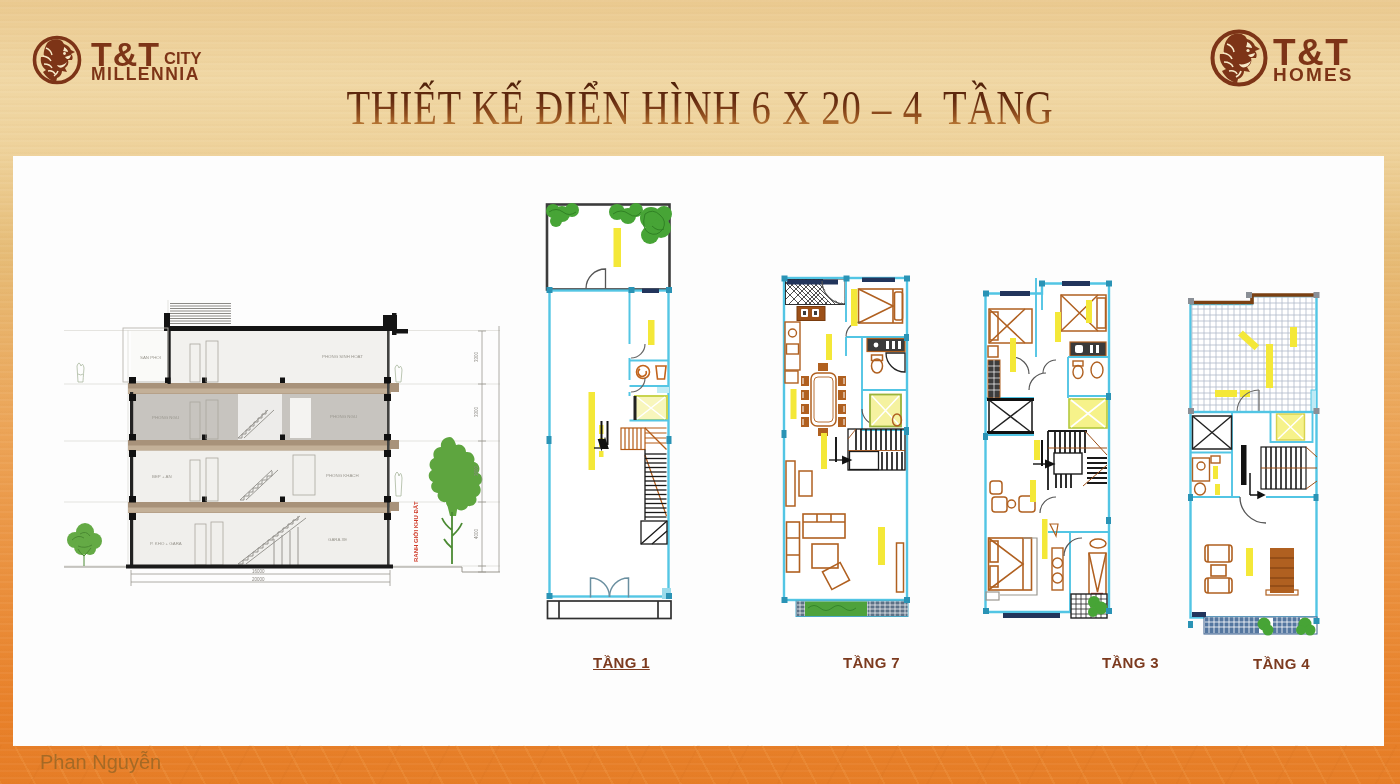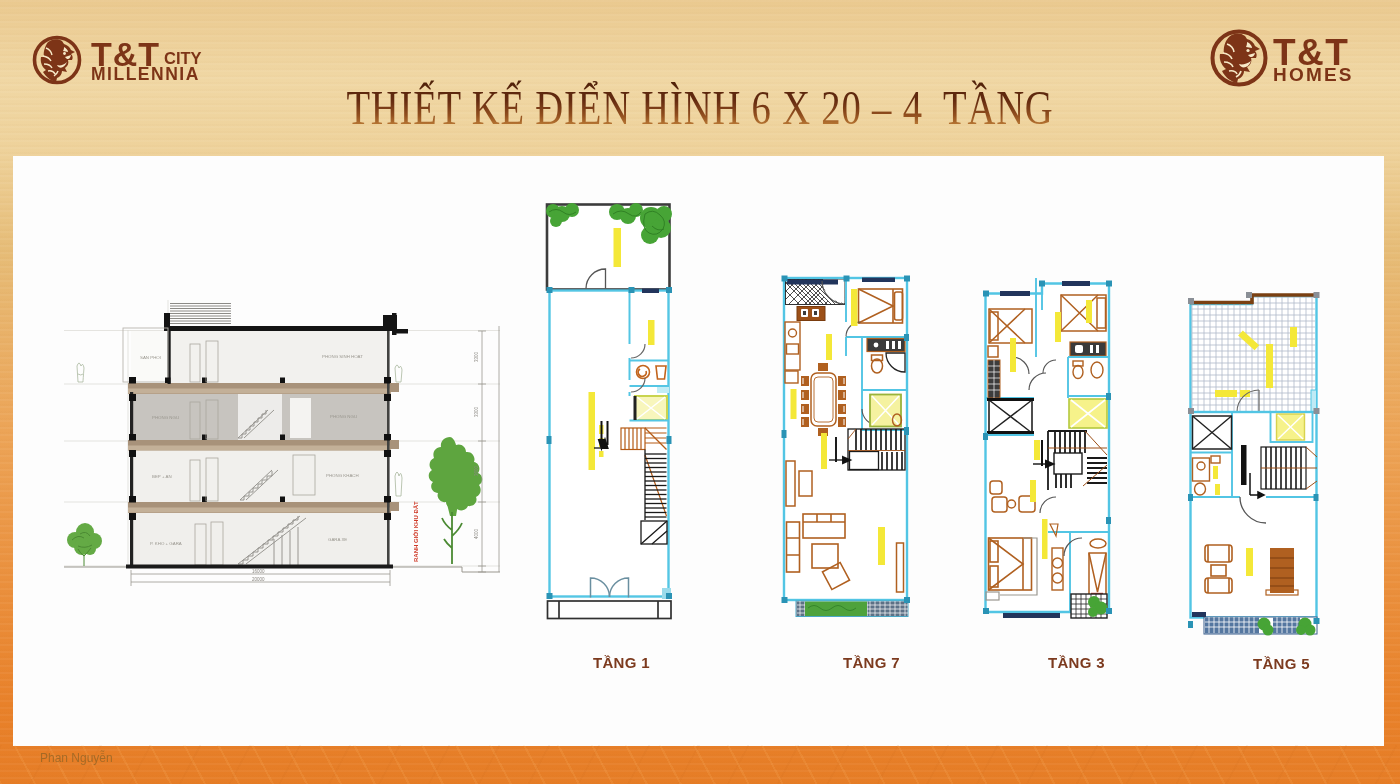--- a/index.html
+++ b/index.html
@@ -9,34 +9,34 @@
       background:linear-gradient(180deg,#eac98f 0%,#f0d7a4 10%,#eed29b 19%,#e6bc77 32%,#eca457 55%,#ea8f3c 75%,#e8812a 90%,#e67d26 100%);}
   #bgtex{position:absolute;left:0;top:0;width:1400px;height:784px;opacity:.35;
       background:repeating-linear-gradient(180deg,rgba(255,255,255,.12) 0 2px,rgba(0,0,0,0) 2px 5px,rgba(160,90,20,.05) 5px 7px);}
   #panel{position:absolute;left:13px;top:156px;width:1371px;height:590px;background:#fdfdfd;}
   .lbl{position:absolute;color:#7c3a1e;font-size:15px;font-weight:bold;letter-spacing:.3px;}
   #title{position:absolute;left:0;top:80px;width:1400px;text-align:center;
      font-family:"Liberation Serif",serif;font-weight:normal;font-size:48px;letter-spacing:1px;
      transform:scaleX(0.805);transform-origin:700px 0;
      background:linear-gradient(180deg,#4e2009 0%,#662c10 38%,#93501f 65%,#c08038 85%,#d6a55e 97%);
      -webkit-background-clip:text;background-clip:text;color:transparent;}
-  #watermark{position:absolute;left:40px;top:751px;font-size:12px;color:rgba(122,92,35,0.6);}
+  #watermark{position:absolute;left:40px;top:751px;font-size:20px;color:rgba(122,92,35,0.6);}
   svg{position:absolute;overflow:visible;}
 </style>
 </head>
 <body>
 <div id="bg"></div>
 <div id="bgtex"></div>
 <div id="panel"></div>
 <div style="position:absolute;left:0;top:745px;width:1400px;height:39px;background:repeating-linear-gradient(62deg,rgba(255,195,120,0.13) 0 2px,rgba(0,0,0,0) 2px 30px),repeating-linear-gradient(118deg,rgba(190,95,20,0.08) 0 2px,rgba(0,0,0,0) 2px 44px);"></div>
 <div id="title">THIẾT KẾ ĐIỂN HÌNH 6 X 20 – 4&nbsp; TẦNG</div>
-<div class="lbl" style="left:593px;top:654px;">TẦNG 1</div>
+<div class="lbl" style="left:593px;top:654px;text-decoration:underline;">TẦNG 1</div>
 <div class="lbl" style="left:843px;top:654px;">TẦNG 7</div>
-<div class="lbl" style="left:1048px;top:654px;text-align:center;">TẦNG 3</div>
-<div class="lbl" style="left:1253px;top:655px;">TẦNG 5</div>
+<div class="lbl" style="left:1102px;top:654px;text-align:center;">TẦNG 3</div>
+<div class="lbl" style="left:1253px;top:655px;">TẦNG 4</div>
 <div id="watermark">Phan Nguyễn</div>
 <svg id="logoL" style="left:31px;top:34px;" width="185" height="52" viewBox="0 0 185 52">
   <g fill="#7d3417" stroke="none">
   <circle cx="26" cy="26" r="22.5" fill="none" stroke="#7d3417" stroke-width="3.6"></circle>
   <path d="M17,8 C21,5 27,4 31,7 L33,10 C36,11 39,13 40,16 L44,18 L40,20 C42,22 42,24 41,26 L37,26 C38,29 37,32 34,34 L36,38 L31,37 C31,40 29,43 26,44 L25,48 C20,47 15,43 12,38 L15,36 C11,33 9,28 10,23 L13,23 C12,18 14,12 17,8 Z"></path>
   </g>
   <g fill="#f7e9c8">
   <path d="M33,13 C35,14 37,16 37,18 L32,17 C33,15 33,14 33,13 Z"></path>
   <circle cx="33.5" cy="19.5" r="1.4"></circle>
   <path d="M40,21 L34,23 C36,26 39,26 40,21 Z"></path>

